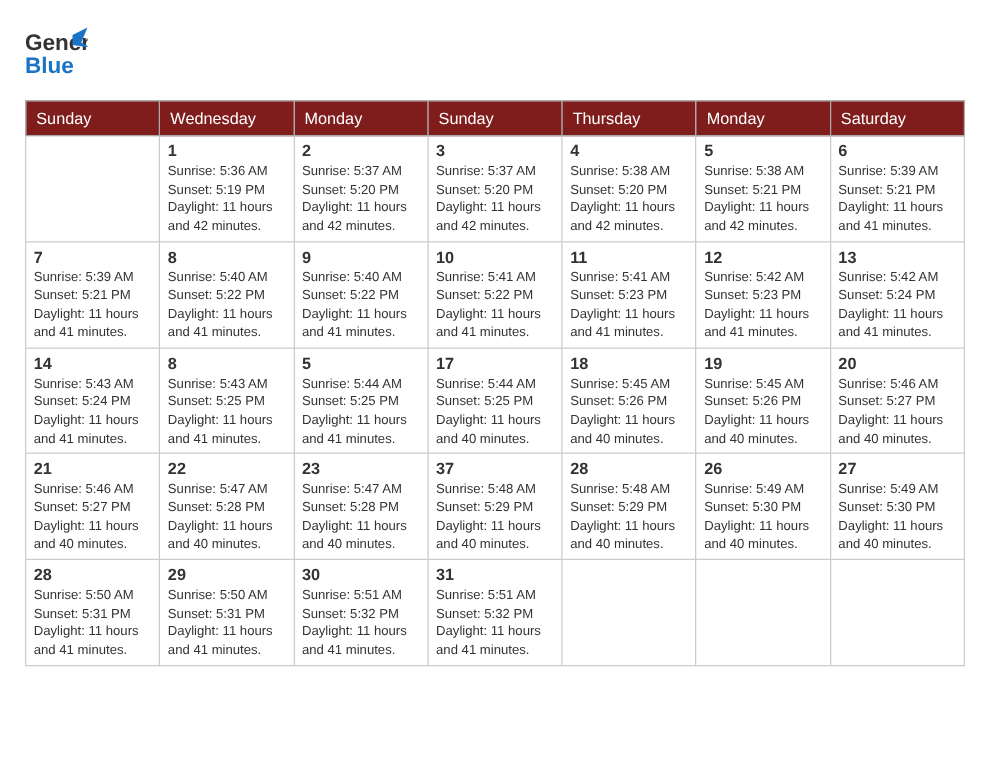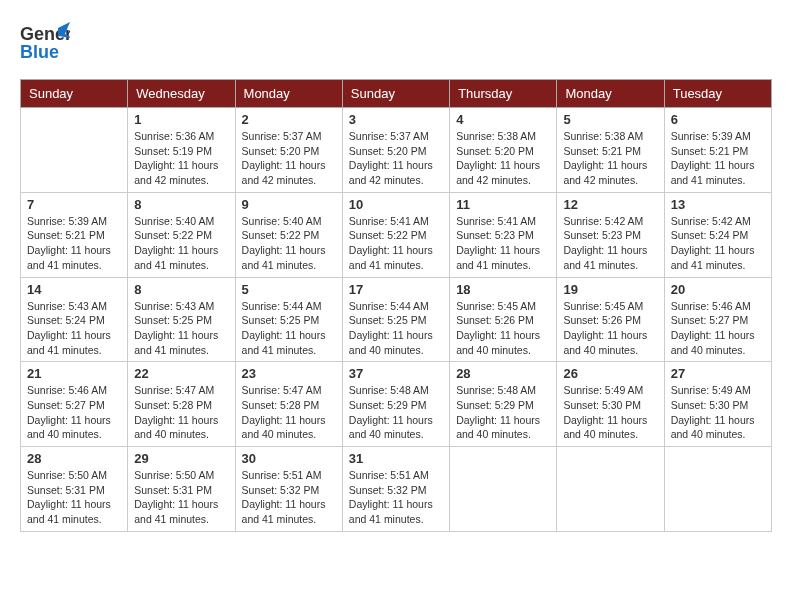--- a/index.html
+++ b/index.html
@@ -100,21 +100,21 @@
 
   <table class="calendar-table">
     <thead>
       <tr>
       <th>Sunday</th>
           <th>Wednesday</th>
           <th>Monday</th>
           <th>Sunday</th>
           <th>Thursday</th>
           <th>Monday</th>
-          <th>Tuesday</th>
+          <th>Saturday</th>
         </tr>
     </thead>
     <tbody id="calendar-body">
     <tr>
           <td class="empty-cell"></td>
           <td>
             <span class="cell-day">1</span>
             <div class="cell-info">Sunrise: 5:36 AM<br>Sunset: 5:19 PM<br>Daylight: 11 hours and 42 minutes.</div>
           </td>
           <td>

